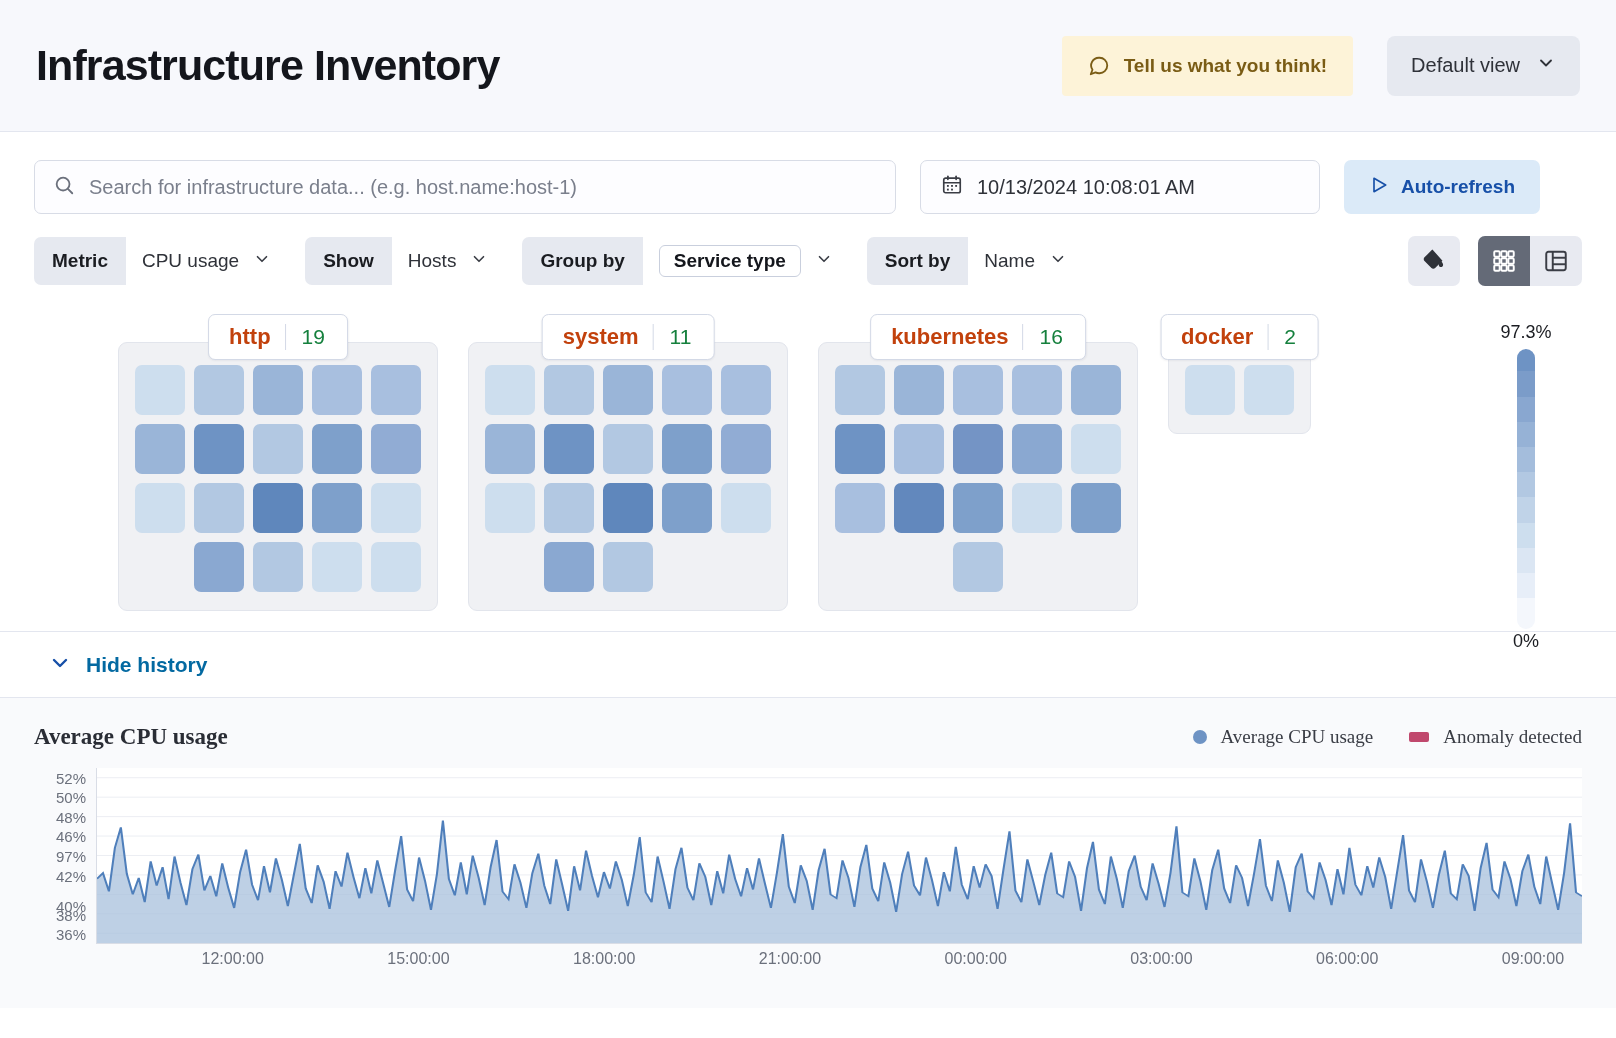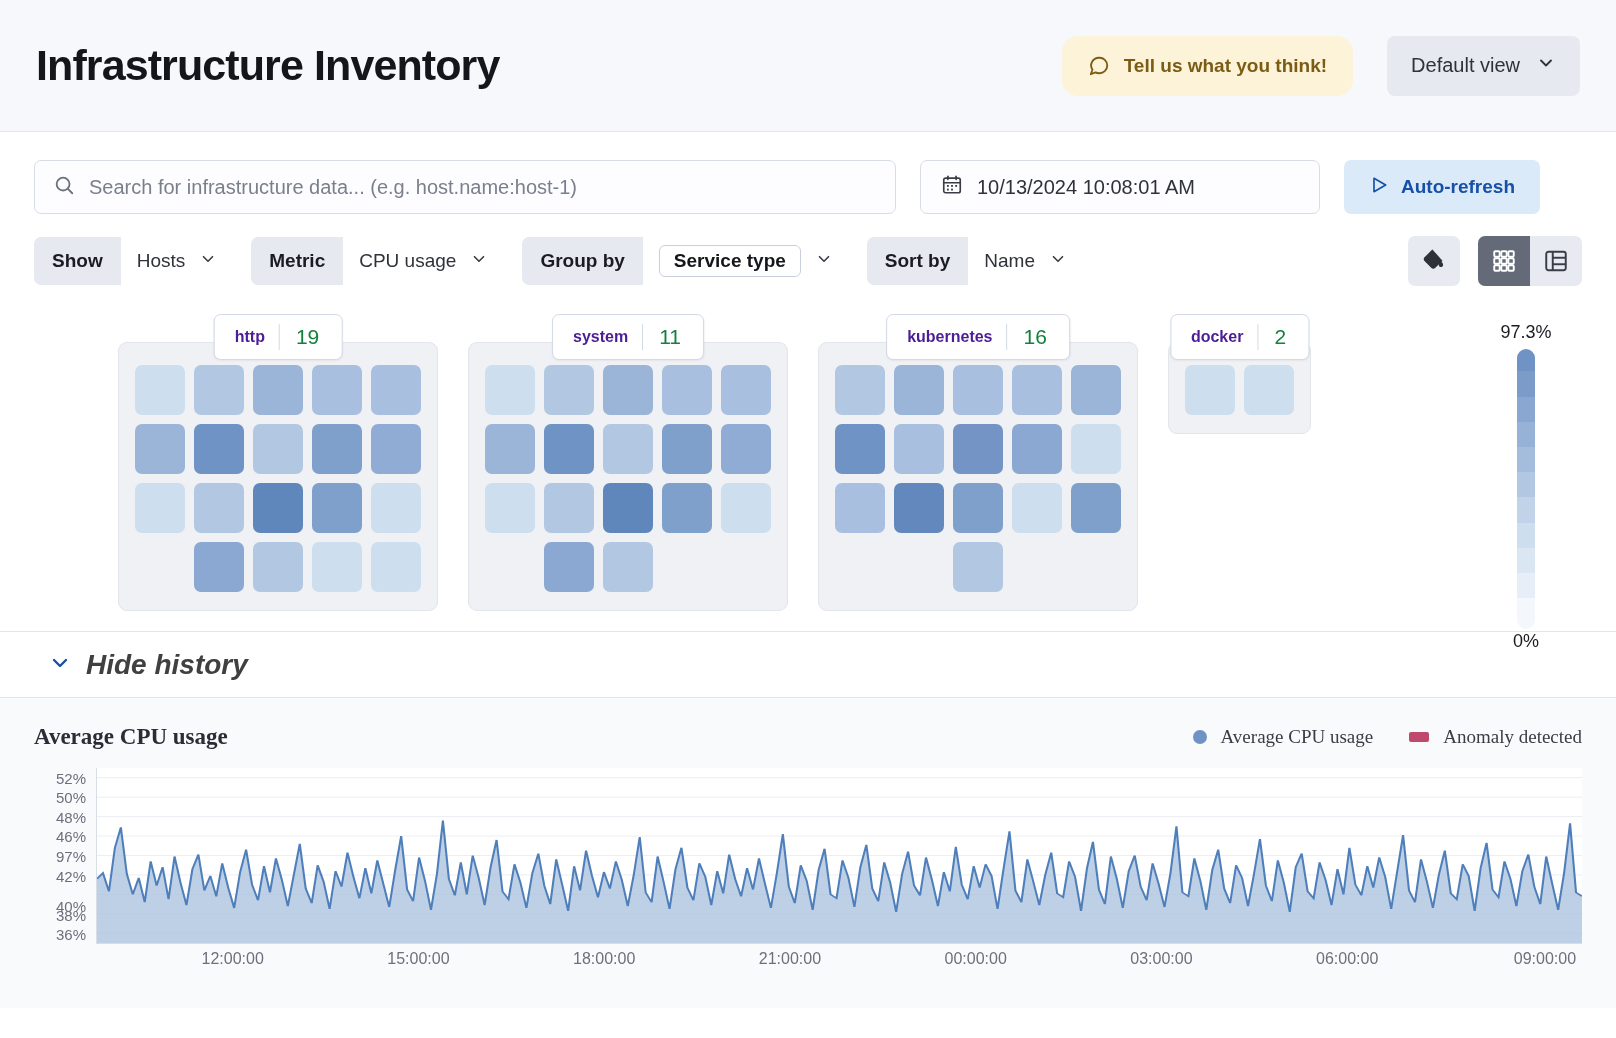--- a/index.html
+++ b/index.html
@@ -27,21 +27,21 @@
     letter-spacing: -0.9px;
     color: #14161c;
   }
   .header-right {
     margin-left: auto;
     display: flex; align-items: center; gap: 34px;
   }
   .feedback-pill {
     background: #fdf3d8;
     color: #7a5c15;
-    border-radius: 16px;
+    border-radius: 4px;
     height: 60px;
     display: flex; align-items: center; gap: 14px;
     padding: 0 26px;
     font-size: 19px;
     font-weight: 700;
     cursor: pointer;
   }
   .feedback-pill svg { display:block; }
   .default-view {
     background: #e6e9f0;
@@ -165,21 +165,21 @@
     border: 1px solid #d3d9e6;
     border-radius: 7px;
     height: 46px;
     display: flex; align-items: center;
     padding: 0 6px;
     white-space: nowrap;
     z-index: 3;
     box-shadow: 0 1px 2px rgba(20,24,40,.05);
   }
   .group-badge .gname {
-    color: #4c1d95; font-weight: 700; font-size: 16px;
+    color: #c2410c; font-weight: 700; font-size: 22px;
     padding: 0 14px;
   }
   .group-badge .gsep { width:1px; height:26px; background:#d3d9e6; }
   .group-badge .gcount {
     color: #15803d; font-size: 21px; padding: 0 16px;
   }
   .group-body {
     background: #f0f1f4;
     border: 1px solid #e2e5ec;
     border-radius: 9px;
@@ -223,21 +223,21 @@
   
   .history-bar {
     height: 66px;
     display: flex; align-items: center;
     padding-left: 48px;
     gap: 14px;
     border-bottom: 1px solid #e3e6ef;
     background:#fff;
   }
   .history-bar .txt {
-    color: #404040; font-weight: 700; font-size: 28px; cursor: pointer; font-style: italic;
+    color: #0369a1; font-weight: 700; font-size: 21px; cursor: pointer;
   }
 
   
   .chart-panel {
     background: #f9fafc;
     padding: 26px 34px 0 34px;
     height: 310px;
     position: relative;
   }
   .chart-head { display:flex; align-items:center;font-family:Liberation Serif, serif; }
@@ -332,35 +332,35 @@
             <polygon points="6 4 20 12 6 20"></polygon>
           </svg>
         </span>
         <span>Auto-refresh</span>
       </div>
     </div>
 
     <div class="filter-row">
 
       <div class="fgroup">
-        <div class="flabel">Show</div>
+        <div class="flabel">Metric</div>
         <div class="fvalue">
-          <span>Hosts</span>
+          <span>CPU usage</span>
           <span>
             <svg width="18" height="18" viewBox="0 0 24 24" fill="none" stroke="#3a3d45" stroke-width="2.2" stroke-linecap="round" stroke-linejoin="round">
               <polyline points="6 9 12 15 18 9"></polyline>
               </svg>
           </span>
         </div>
       </div>
 
       <div class="fgroup">
-        <div class="flabel">Metric</div>
+        <div class="flabel">Show</div>
         <div class="fvalue">
-          <span>CPU usage</span>
+          <span>Hosts</span>
           <span>
             <svg width="18" height="18" viewBox="0 0 24 24" fill="none" stroke="#3a3d45" stroke-width="2.2" stroke-linecap="round" stroke-linejoin="round">
               <polyline points="6 9 12 15 18 9"></polyline>
               </svg>
           </span>
         </div>
       </div>
 
       <div class="fgroup">
         <div class="flabel">Group by</div>
@@ -591,18 +591,18 @@
         </svg>
       </div>
       <div class="xaxis">
           <div class="xtick" style="left: 9.2%;">12:00:00</div>
           <div class="xtick" style="left: 21.7%;">15:00:00</div>
           <div class="xtick" style="left: 34.2%;">18:00:00</div>
           <div class="xtick" style="left: 46.7%;">21:00:00</div>
           <div class="xtick" style="left: 59.2%;">00:00:00</div>
           <div class="xtick" style="left: 71.7%;">03:00:00</div>
           <div class="xtick" style="left: 84.2%;">06:00:00</div>
-          <div class="xtick" style="left: 96.7%; margin-left: 12px;">09:00:00</div>
+          <div class="xtick" style="left: 96.7%;">09:00:00</div>
         </div>
     </div>
   </div>
 
 </div>
 
 </body></html>

